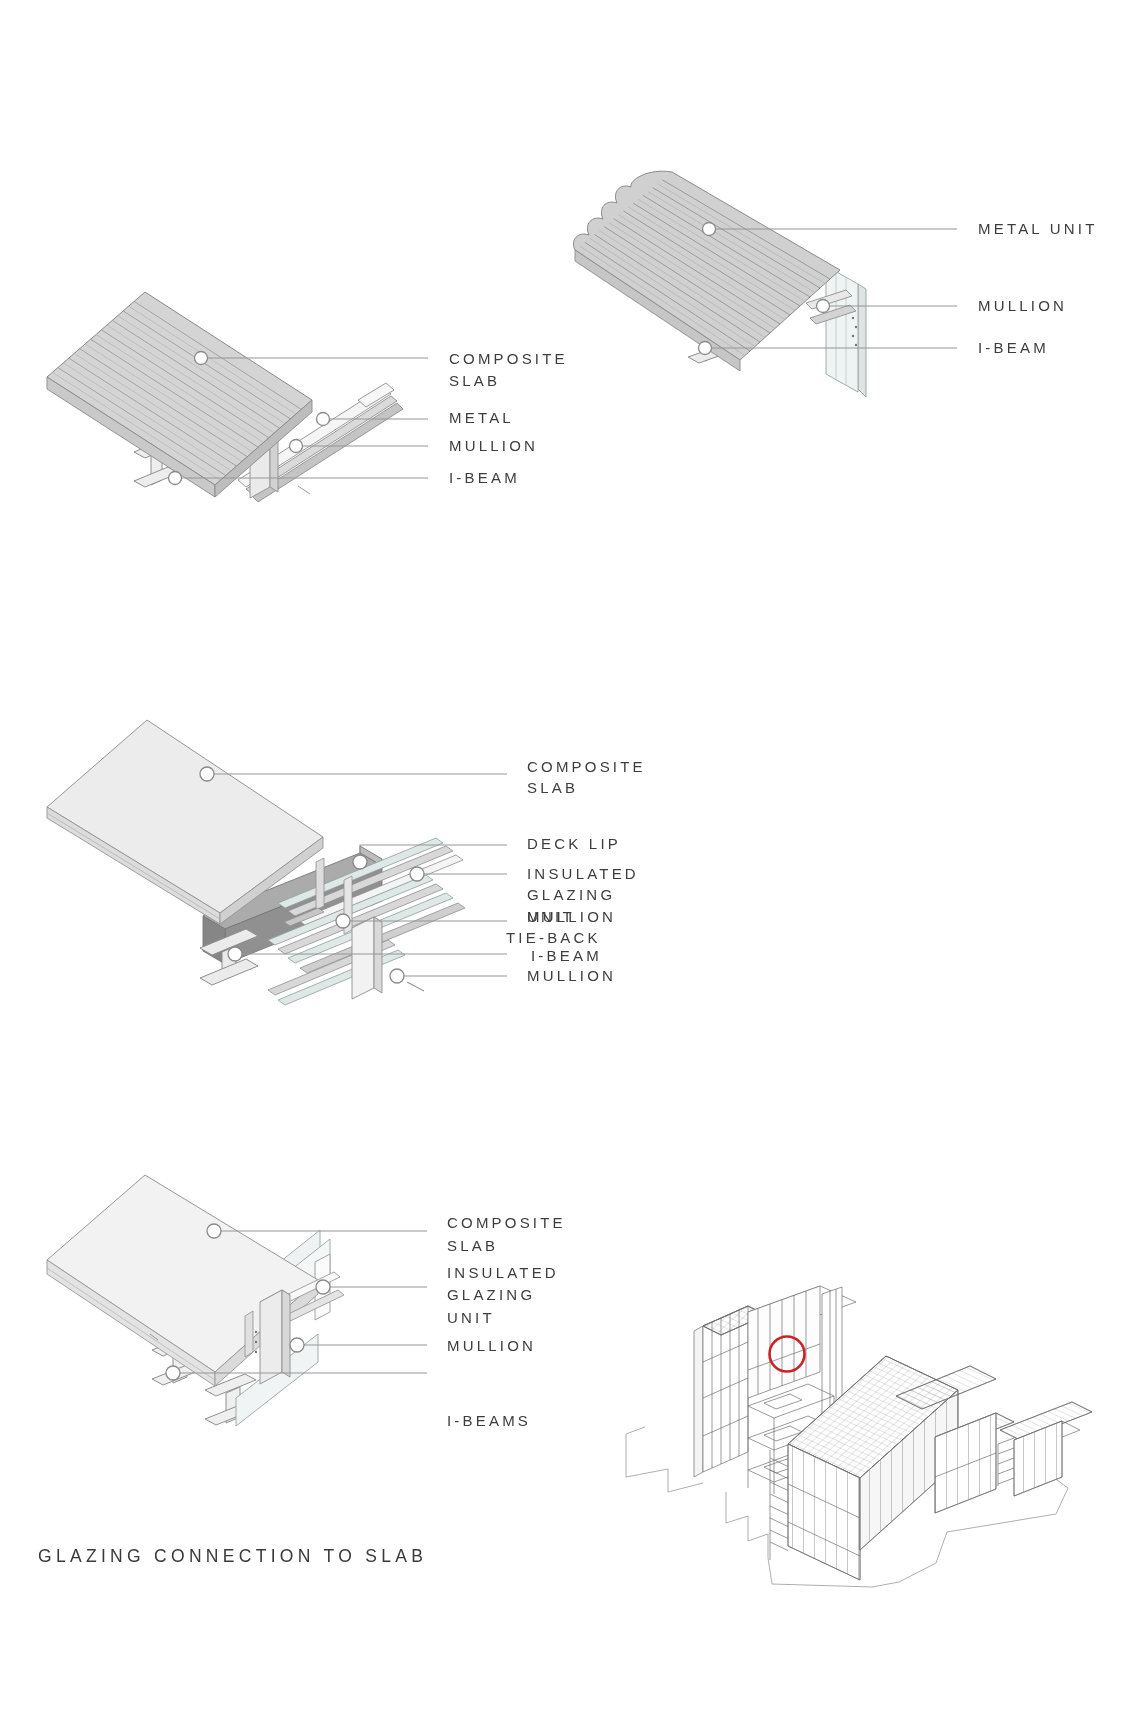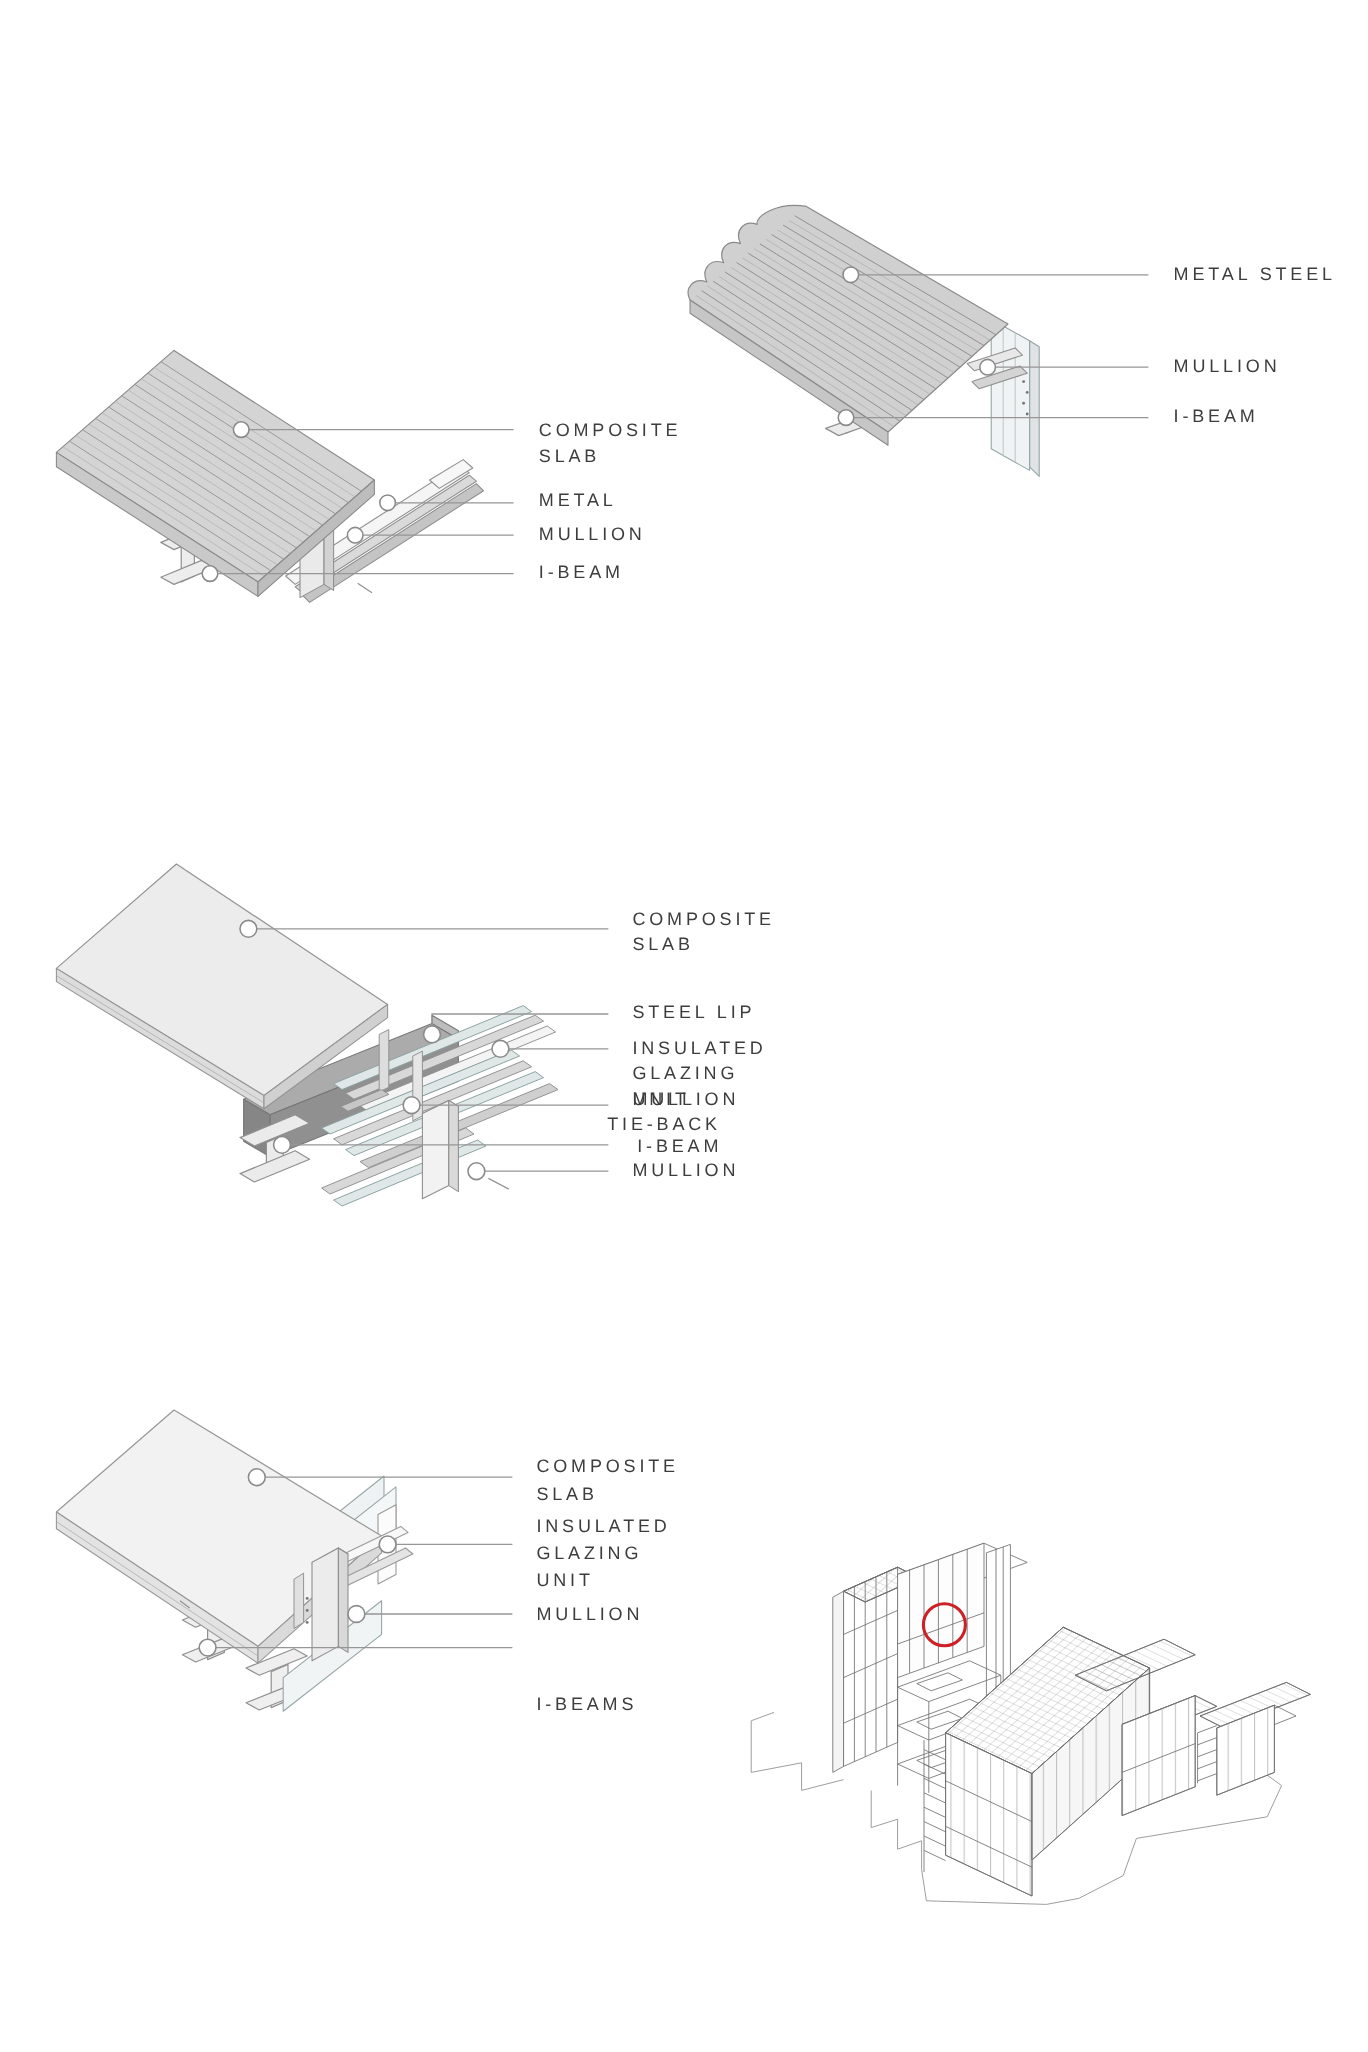--- a/index.html
+++ b/index.html
@@ -329,37 +329,38 @@
     </g>
   </g>
 </svg>
 
 <div class="lbl" style="left:449px;top:350px">COMPOSITE</div>
 <div class="lbl" style="left:449px;top:372px">SLAB</div>
 <div class="lbl" style="left:449px;top:409px">METAL</div>
 <div class="lbl" style="left:449px;top:437px">MULLION</div>
 <div class="lbl" style="left:449px;top:469px">I-BEAM</div>
 
-<div class="lbl" style="left:978px;top:220px">METAL STEEL</div>
+<div class="lbl" style="left:978px;top:220px">METAL UNIT</div>
 <div class="lbl" style="left:978px;top:297px">MULLION</div>
 <div class="lbl" style="left:978px;top:339px">I-BEAM</div>
 
 <div class="lbl" style="left:527px;top:758px">COMPOSITE</div>
 <div class="lbl" style="left:527px;top:779px">SLAB</div>
-<div class="lbl" style="left:527px;top:835px">STEEL LIP</div>
+<div class="lbl" style="left:527px;top:835px">DECK LIP</div>
 <div class="lbl" style="left:527px;top:865px">INSULATED</div>
 <div class="lbl" style="left:527px;top:886px">GLAZING</div>
 <div class="lbl" style="left:527px;top:908px">UNIT</div>
 <div class="lbl" style="left:527px;top:908px">MULLION</div>
 <div class="lbl" style="left:506px;top:929px">TIE-BACK</div>
 <div class="lbl" style="left:531px;top:947px">I-BEAM</div>
 <div class="lbl" style="left:527px;top:967px">MULLION</div>
 
 <div class="lbl" style="left:447px;top:1214px">COMPOSITE</div>
 <div class="lbl" style="left:447px;top:1237px">SLAB</div>
 <div class="lbl" style="left:447px;top:1264px">INSULATED</div>
 <div class="lbl" style="left:447px;top:1286px">GLAZING</div>
 <div class="lbl" style="left:447px;top:1309px">UNIT</div>
 <div class="lbl" style="left:447px;top:1337px">MULLION</div>
 <div class="lbl" style="left:447px;top:1412px">I-BEAMS</div>
 
+<div class="title">GLAZING CONNECTION TO SLAB</div>
 
 </div>
 
 </body></html>

